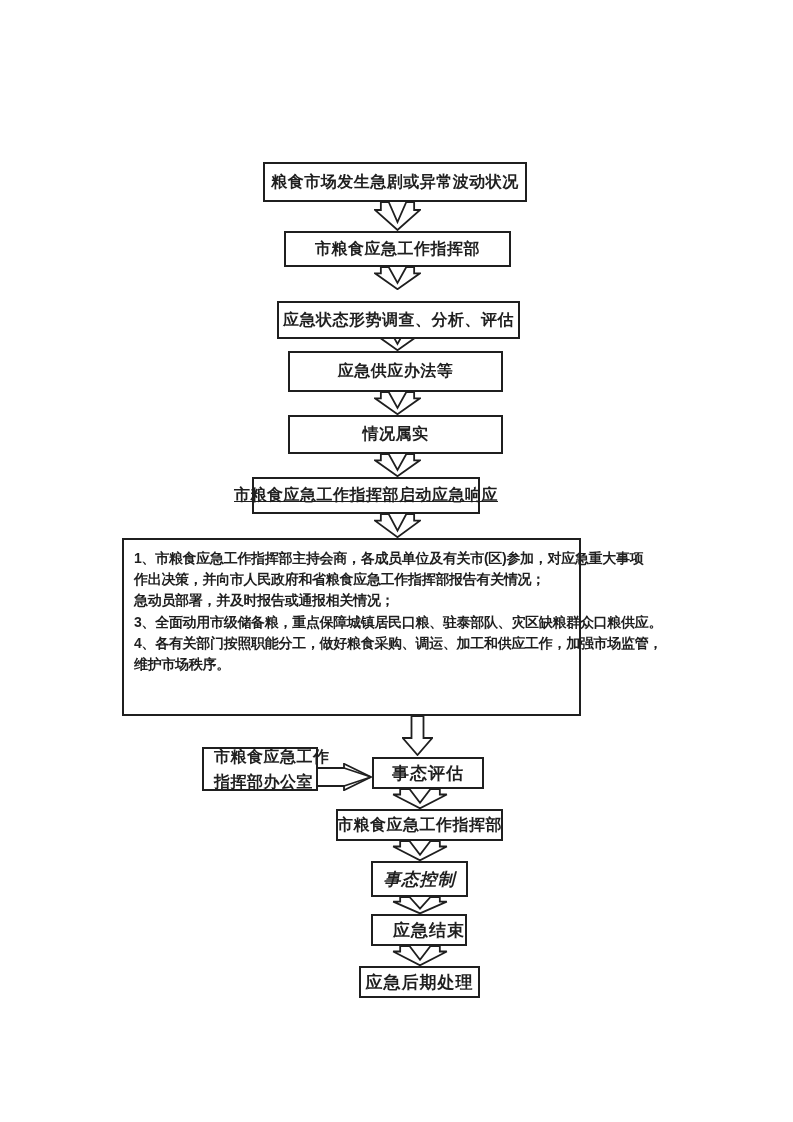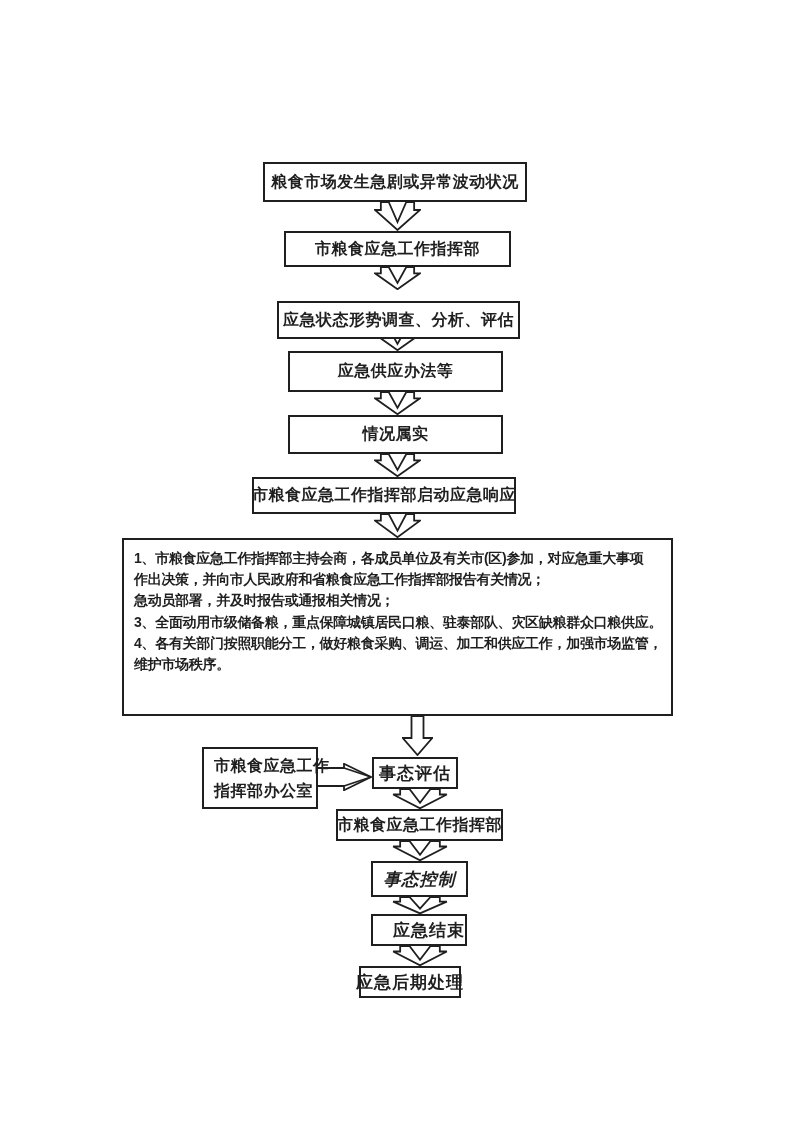--- a/index.html
+++ b/index.html
@@ -76,58 +76,58 @@
   <div class="box" style="left:288px;top:415px;width:215px;height:39px;">
     <span>情况属实</span>
   </div>
 
   <span class="arrow" style="left:374px;top:454px;width:47px;height:23px;">
     <svg viewBox="0 0 48 29" preserveAspectRatio="none">
       <path d="M7,0 V8 H1 L24,28 L47,8 H41 V0 H33 L24,20 L15,0 Z" fill="#ffffff" stroke="#1f1f1f" stroke-width="1.8" vector-effect="non-scaling-stroke"></path>
     </svg>
   </span>
 
-  <div class="box" style="left:252px;top:477px;width:264px;height:37px;">
+  <div class="box" style="left:252px;top:477px;width:228px;height:37px;text-decoration:underline;">
     <span>市粮食应急工作指挥部启动应急响应</span>
   </div>
 
   <span class="arrow" style="left:374px;top:514px;width:47px;height:24px;">
     <svg viewBox="0 0 48 29" preserveAspectRatio="none">
       <path d="M7,0 V8 H1 L24,28 L47,8 H41 V0 H33 L24,20 L15,0 Z" fill="#ffffff" stroke="#1f1f1f" stroke-width="1.8" vector-effect="non-scaling-stroke"></path>
     </svg>
   </span>
 
-  <div class="box big" style="left:122px;top:538px;width:551px;height:178px;">
+  <div class="box big" style="left:122px;top:538px;width:459px;height:178px;">
     <div class="bigline">1、市粮食应急工作指挥部主持会商，各成员单位及有关市(区)参加，对应急重大事项</div>
     <div class="bigline">作出决策，并向市人民政府和省粮食应急工作指挥部报告有关情况；</div>
     <div class="bigline">急动员部署，并及时报告或通报相关情况；</div>
     <div class="bigline">3、全面动用市级储备粮，重点保障城镇居民口粮、驻泰部队、灾区缺粮群众口粮供应。</div>
     <div class="bigline">4、各有关部门按照职能分工，做好粮食采购、调运、加工和供应工作，加强市场监管，</div>
     <div class="bigline">维护市场秩序。</div>
   </div>
 
   <span class="arrow" style="left:402px;top:716px;width:31px;height:40px;">
     <svg viewBox="0 0 31 40" preserveAspectRatio="none">
       <path d="M9.5,0 V22 H0.8 L15.5,39 L30.2,22 H21.5 V0 Z" fill="#ffffff" stroke="#1f1f1f" stroke-width="1.8" vector-effect="non-scaling-stroke"></path>
     </svg>
   </span>
 
-  <div class="box side" style="left:202px;top:747px;width:116px;height:62px;">
+  <div class="box side" style="left:202px;top:747px;width:116px;height:44px;">
     <span>市粮食应急工作</span>
     <span>指挥部办公室</span>
   </div>
 
   <span class="arrow" style="left:317px;top:763px;width:55px;height:28px;">
     <svg viewBox="0 0 55 28" preserveAspectRatio="none">
       <path d="M0,5 H27 V0.8 L54,14 L27,27.2 V23 H0 Z" fill="#ffffff" stroke="#1f1f1f" stroke-width="1.8" vector-effect="non-scaling-stroke"></path>
       <path d="M27,5 L54,14 M27,23 L54,14" fill="none" stroke="#1f1f1f" stroke-width="1.8" vector-effect="non-scaling-stroke"></path>
     </svg>
   </span>
 
-  <div class="box mid" style="left:372px;top:757px;width:86px;height:32px;">
+  <div class="box mid" style="left:372px;top:757px;width:112px;height:32px;">
     <span>事态评估</span>
   </div>
 
   <span class="arrow" style="left:392px;top:789px;width:56px;height:20px;">
     <svg viewBox="0 0 48 29" preserveAspectRatio="none">
       <path d="M7,0 V8 H1 L24,28 L47,8 H41 V0 H33 L24,20 L15,0 Z" fill="#ffffff" stroke="#1f1f1f" stroke-width="1.8" vector-effect="non-scaling-stroke"></path>
     </svg>
   </span>
 
   <div class="box" style="left:336px;top:809px;width:167px;height:32px;">
@@ -153,17 +153,17 @@
   <div class="box mid" style="left:371px;top:914px;width:96px;height:32px;justify-content:flex-end;">
     <span>应急结束</span>
   </div>
 
   <span class="arrow" style="left:392px;top:946px;width:56px;height:20px;">
     <svg viewBox="0 0 48 29" preserveAspectRatio="none">
       <path d="M7,0 V8 H1 L24,28 L47,8 H41 V0 H33 L24,20 L15,0 Z" fill="#ffffff" stroke="#1f1f1f" stroke-width="1.8" vector-effect="non-scaling-stroke"></path>
     </svg>
   </span>
 
-  <div class="box mid" style="left:359px;top:966px;width:102px;height:32px;">
+  <div class="box mid" style="left:359px;top:966px;width:121px;height:32px;">
     <span>应急后期处理</span>
   </div>
 
 </div>
 
 </body></html>

